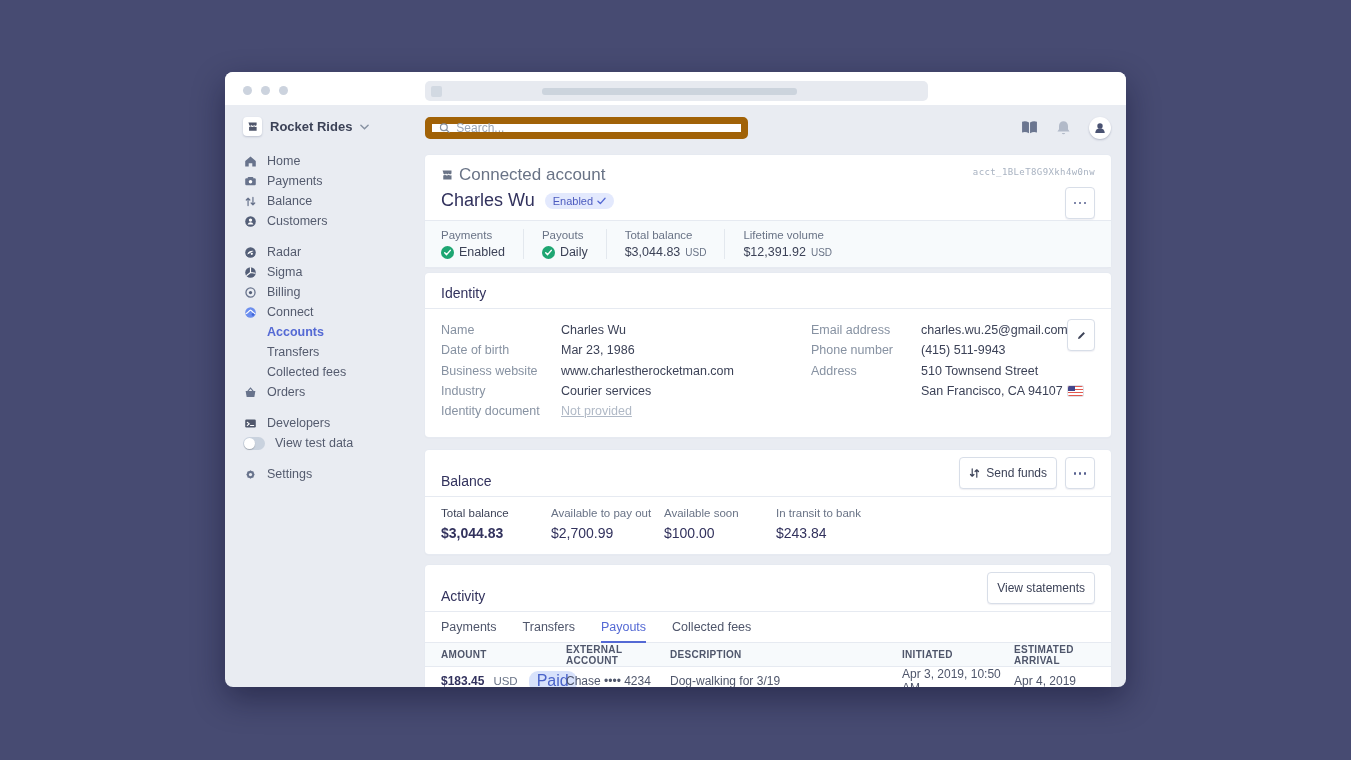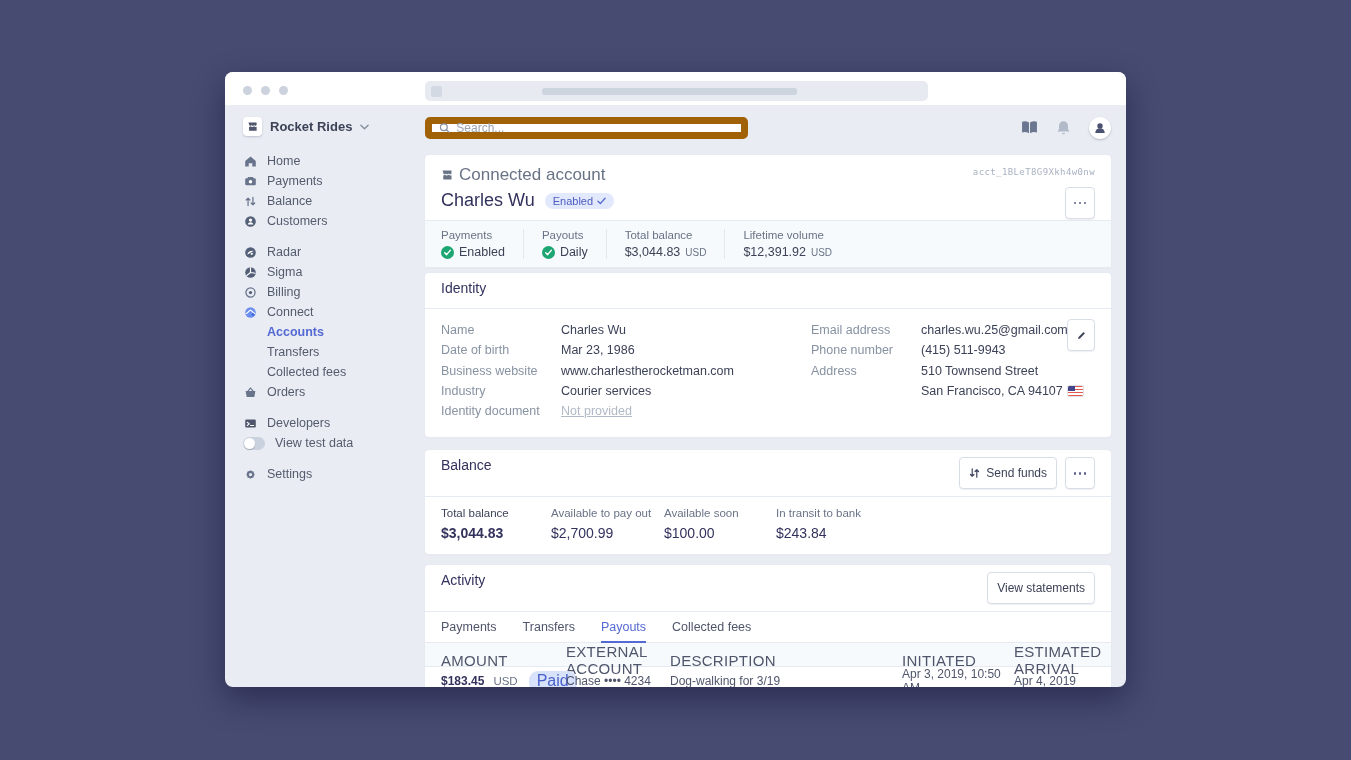--- a/index.html
+++ b/index.html
@@ -43,21 +43,21 @@
   .search input { border:none; outline:none; background:transparent; font-size:12px;
     color:#3c4257; width:100%; font-family:"Liberation Sans",sans-serif; }
   .search input::placeholder { color:#9aa5b5; }
   .top-icons { display:flex; align-items:center; gap:18px; }
   .avatar { width:22px; height:22px; border-radius:50%; background:#fff;
     box-shadow:0 1px 2px rgba(60,70,110,.3); display:flex; align-items:center; justify-content:center; }
 
   
   .card { background:#fff; border-radius:4px;
     box-shadow:0 0 0 1px #e6eaf1, 0 1px 2px rgba(50,60,90,.05); }
-  .card-head { display:flex; align-items:flex-start; justify-content:space-between;
+  .card-head { display:flex; align-items:flex-end; justify-content:space-between;
     padding:7px 16px; border-bottom:1px solid #e6eaf1; min-height:36px; }
   .card-title { font-size:14px; font-weight:500; color:#32325d; }
   .btn { display:inline-flex; align-items:center; gap:6px; height:32px; padding:0 9px;
     background:#fff; border:1px solid #d8dee8; border-radius:4px; font-size:12px;
     color:#3c4257; cursor:pointer; box-shadow:0 1px 1px rgba(60,70,110,.08); white-space:nowrap; }
   .btn-dots { width:30px; justify-content:center; gap:2.5px; padding:0; }
   .dot3 { width:2.5px; height:2.5px; border-radius:50%; background:#57608f; }
 
   
   .header-card { margin-top:5px; }
@@ -109,21 +109,21 @@
   .bstat:first-child .bstat-value { font-weight:700; }
 
   
   .activity-card { margin-top:11px; }
   .tabs { display:flex; gap:26px; padding:0 16px; border-bottom:1px solid #e6eaf1; }
   .tab { font-size:12.5px; color:#4f566b; padding:8px 0 7px; cursor:pointer;
     border-bottom:2px solid transparent; margin-bottom:-1px; }
   .tab.active { color:#5469d4; border-bottom-color:#5469d4; }
   .tgrid { display:grid; grid-template-columns:125px 104px 232px 112px 1fr; align-items:center; }
   .thead { background:#f7fafc; border-bottom:1px solid #e6eaf1; height:24px; padding:0 16px; }
-  .th { font-size:15px; font-weight:400; letter-spacing:.3px; color:#4f566b; }
+  .th { font-size:10px; font-weight:700; letter-spacing:.3px; color:#4f566b; }
   .trow { height:27px; padding:0 16px; font-size:12px; color:#4f566b; cursor:pointer; }
   .amount-cell { display:flex; align-items:center; }
   .amt { font-weight:700; color:#32325d; font-size:12px; }
   .cur { margin-left:9px; color:#697386; font-size:11.5px; }
   .badge-paid { margin-left:11px; background:#d8e2fb; color:#4a63c9; font-size:16px;
     padding:1.5px 8px; border-radius:9px; }
 </style>
 </head>
 <body>
 

